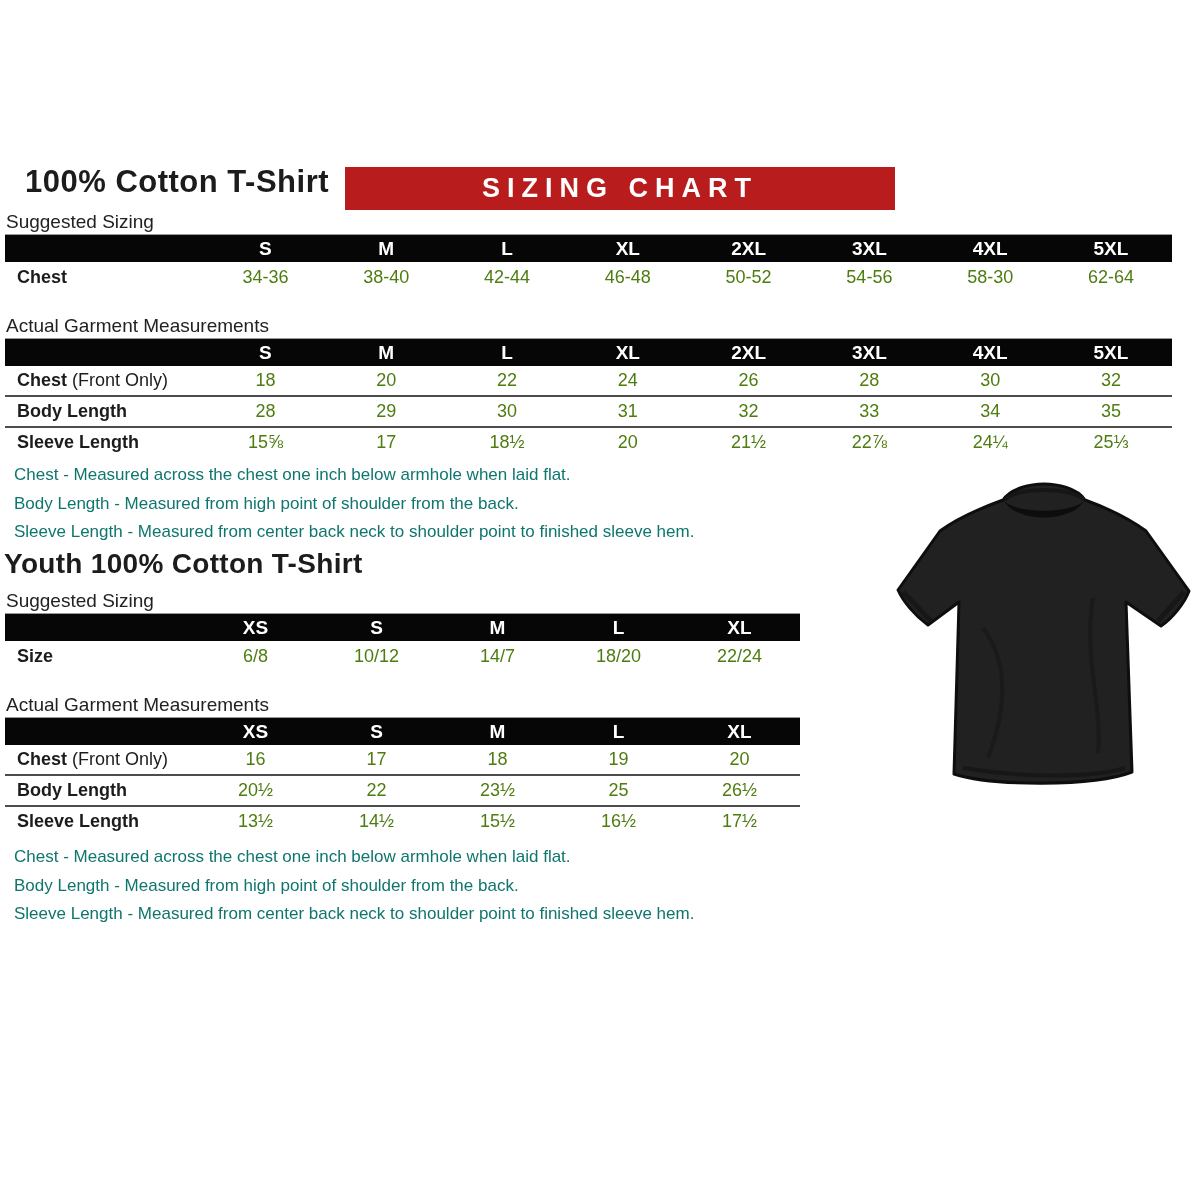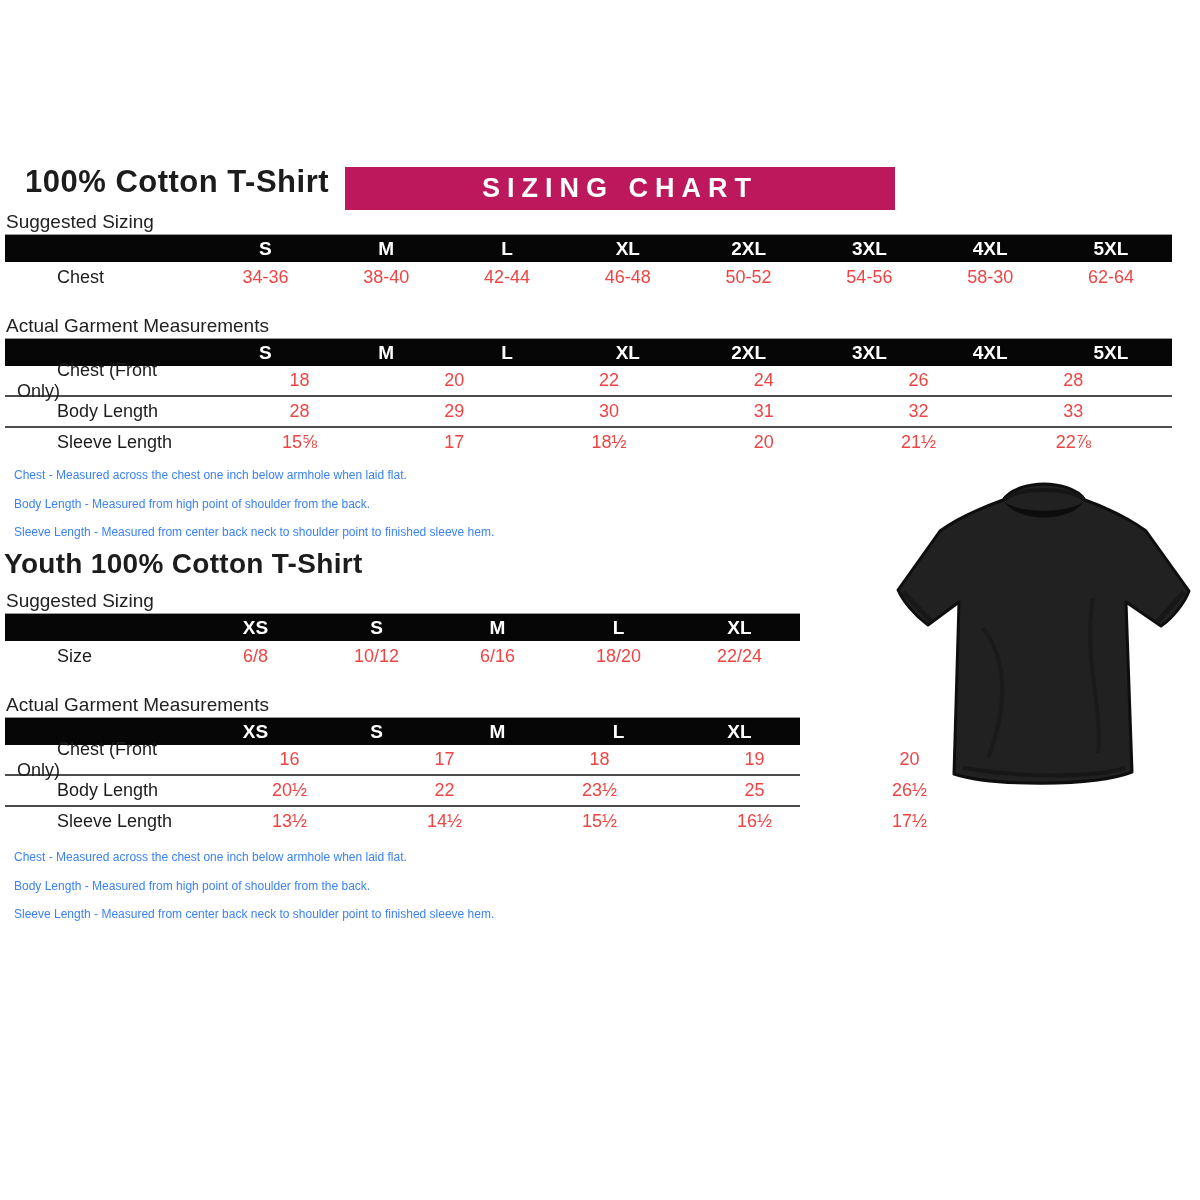--- a/index.html
+++ b/index.html
@@ -5,46 +5,46 @@
   html,body{margin:0;padding:0;}
   body{
     width:1200px;height:1200px;background:#ffffff;
     font-family:"Liberation Sans", sans-serif;color:#1c1c1c;
     position:relative;overflow:hidden;
   }
   .abs{position:absolute;}
   
   .main-title{left:25px;top:164px;font-size:31px;font-weight:bold;letter-spacing:0.5px;}
   .banner{
-    left:345px;top:167px;width:550px;height:43px;background:#be185d;
+    left:345px;top:167px;width:550px;height:43px;background:#b91c1c;
     display:flex;align-items:center;justify-content:center;
   }
   .banner span{color:#ffffff;font-weight:bold;font-size:27px;letter-spacing:7px;}
   .section-label{font-size:19px;color:#222;}
   .youth-title{left:4px;top:548px;font-size:28px;font-weight:bold;letter-spacing:0.3px;}
   
   .tbl{position:absolute;}
   .thead{display:flex;align-items:center;background:#060606;height:27px;border-top:1px solid #999;}
   .trow{display:flex;align-items:center;font-size:18px;}
   .hcell{color:#fff;font-weight:bold;font-size:19px;text-align:center;}
-  .dcell{text-align:center;color:#ef4444;}
+  .dcell{text-align:center;color:#4d7c0f;}
   .lcell{padding-left:12px;box-sizing:border-box;}
-  .lbl-b{font-weight:normal;margin-left:40px;}
+  .lbl-b{font-weight:bold;}
   .lbl-n{font-weight:normal;}
   .adult-t{width:1167px;left:5px;}
   .adult-t .lcell{flex:0 0 200px;}
   .adult-t .hcell,.adult-t .dcell{flex:0 0 120.8px;}
   .youth-t{width:795px;left:5px;}
   .youth-t .lcell{flex:0 0 190px;}
   .youth-t .hcell,.youth-t .dcell{flex:0 0 121px;}
   .row30{height:31px;}
-  .row29{height:29px;gap:34px;}
+  .row29{height:29px;}
   .sep{border-bottom:2px solid #4d4d4d;}
   
-  .notes{left:14px;font-size:12px;color:#3b82f6;line-height:28.5px;}
+  .notes{left:14px;font-size:17px;color:#0f766e;line-height:28.5px;}
   
   .shirt-wrap{left:893px;top:478px;width:300px;height:330px;}
 </style>
 </head>
 <body>
 
 <div class="abs main-title">100% Cotton T-Shirt</div>
 <div class="abs banner">
   <span>SIZING CHART</span>
 </div>
@@ -143,21 +143,21 @@
     <div class="hcell">XS</div>
     <div class="hcell">S</div>
     <div class="hcell">M</div>
     <div class="hcell">L</div>
     <div class="hcell">XL</div>
   </div>
   <div class="trow row30">
     <div class="lcell"><span class="lbl-b">Size</span></div>
     <div class="dcell">6/8</div>
     <div class="dcell">10/12</div>
-    <div class="dcell">6/16</div>
+    <div class="dcell">14/7</div>
     <div class="dcell">18/20</div>
     <div class="dcell">22/24</div>
   </div>
 </div>
 
 <div class="abs section-label" style="left:6px;top:694px;">Actual Garment Measurements</div>
 
 <div class="tbl youth-t" style="top:717px;">
   <div class="thead">
     <div class="lcell"></div>

